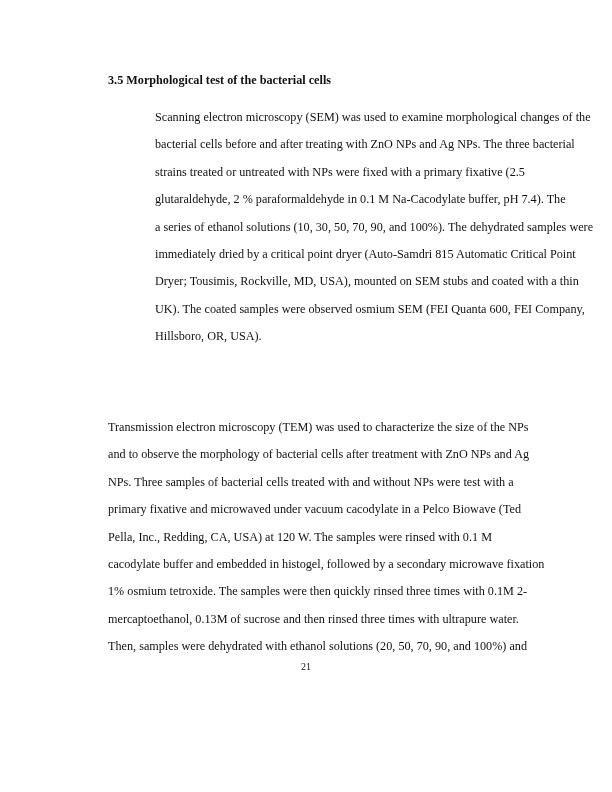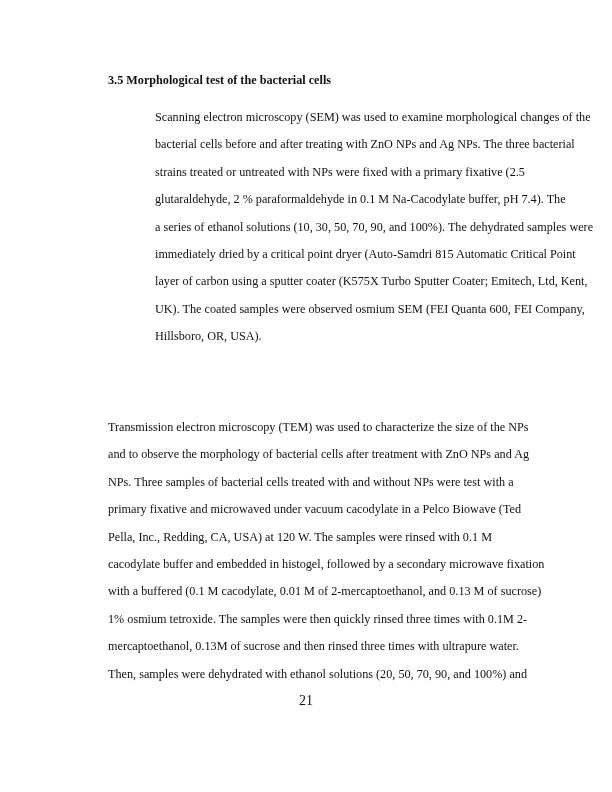--- a/index.html
+++ b/index.html
@@ -41,53 +41,52 @@
       height: 27.4px;
       line-height: 16px;
       white-space: nowrap;
     }
     #para1 { top: 109px; margin-left: 47px; }
     #para2 { top: 419px; }
     .page-number {
       position: absolute;
       left: 0;
       width: 100%;
-      top: 694px;
+      top: 660px;
       text-align: center;
-      font-size: 14px;
+      font-size: 10px;
       line-height: 14px;
     }
   </style>
 </head>
 <body>
 
 <div class="page">
 
   <div class="heading">3.5 Morphological test of the bacterial cells</div>
 
   <div class="para" id="para1">
     <div class="line">Scanning electron microscopy (SEM) was used to examine morphological changes of the</div>
     <div class="line">bacterial cells before and after treating with ZnO NPs and Ag NPs. The three bacterial</div>
     <div class="line">strains treated or untreated with NPs were fixed with a primary fixative (2.5</div>
     <div class="line">glutaraldehyde, 2 % paraformaldehyde in 0.1 M Na-Cacodylate buffer, pH 7.4). The</div>
     <div class="line">a series of ethanol solutions (10, 30, 50, 70, 90, and 100%). The dehydrated samples were</div>
     <div class="line">immediately dried by a critical point dryer (Auto-Samdri 815 Automatic Critical Point</div>
-    <div class="line">layer of carbon using a sputter coater (K575X Turbo Sputter Coater; Emitech, Ltd, Kent,</div>
+    <div class="line">Dryer; Tousimis, Rockville, MD, USA), mounted on SEM stubs and coated with a thin</div>
     <div class="line">UK). The coated samples were observed osmium SEM (FEI Quanta 600, FEI Company,</div>
     <div class="line">Hillsboro, OR, USA).</div>
   </div>
 
   <div class="para" id="para2">
     <div class="line">Transmission electron microscopy (TEM) was used to characterize the size of the NPs</div>
     <div class="line">and to observe the morphology of bacterial cells after treatment with ZnO NPs and Ag</div>
     <div class="line">NPs. Three samples of bacterial cells treated with and without NPs were test with a</div>
     <div class="line">primary fixative and microwaved under vacuum cacodylate in a Pelco Biowave (Ted</div>
     <div class="line">Pella, Inc., Redding, CA, USA) at 120 W. The samples were rinsed with 0.1 M</div>
     <div class="line">cacodylate buffer and embedded in histogel, followed by a secondary microwave fixation</div>
-    <div class="line">with a buffered (0.1 M cacodylate, 0.01 M of 2-mercaptoethanol, and 0.13 M of sucrose)</div>
     <div class="line">1% osmium tetroxide. The samples were then quickly rinsed three times with 0.1M 2-</div>
     <div class="line">mercaptoethanol, 0.13M of sucrose and then rinsed three times with ultrapure water.</div>
     <div class="line">Then, samples were dehydrated with ethanol solutions (20, 50, 70, 90, and 100%) and</div>
   </div>
 
   <div class="page-number">21</div>
 
 </div>
 
 </body></html>

